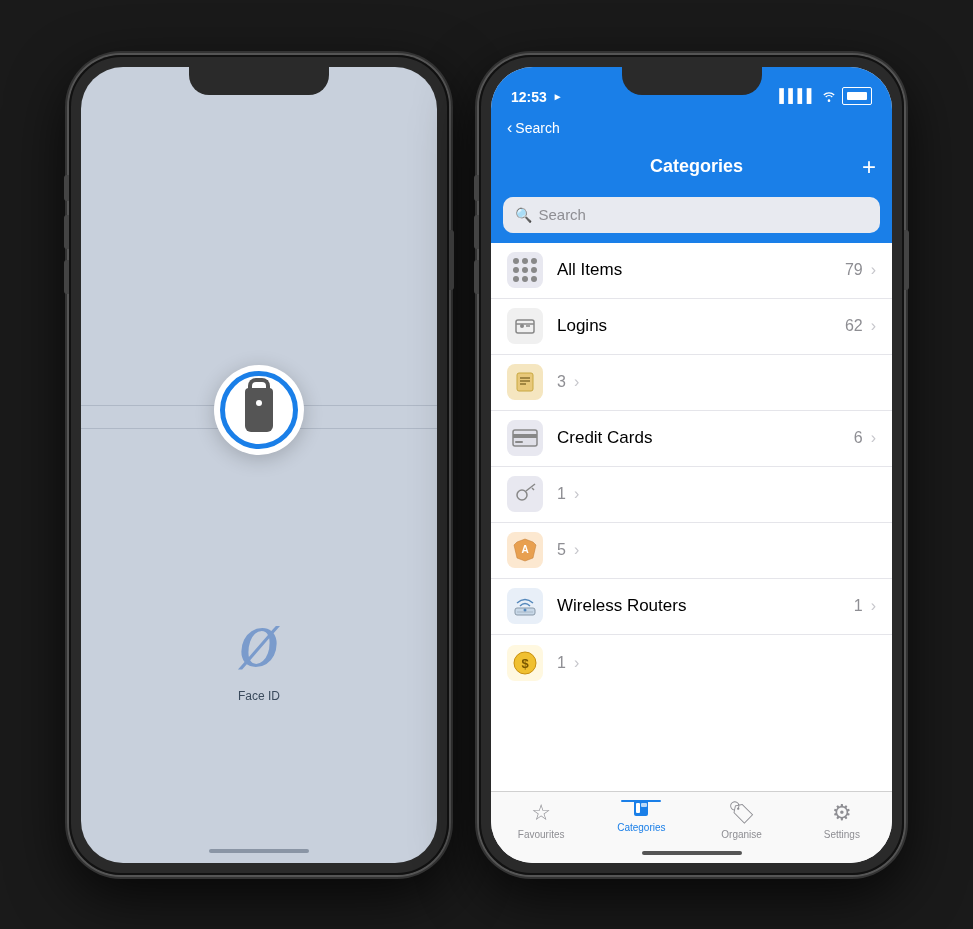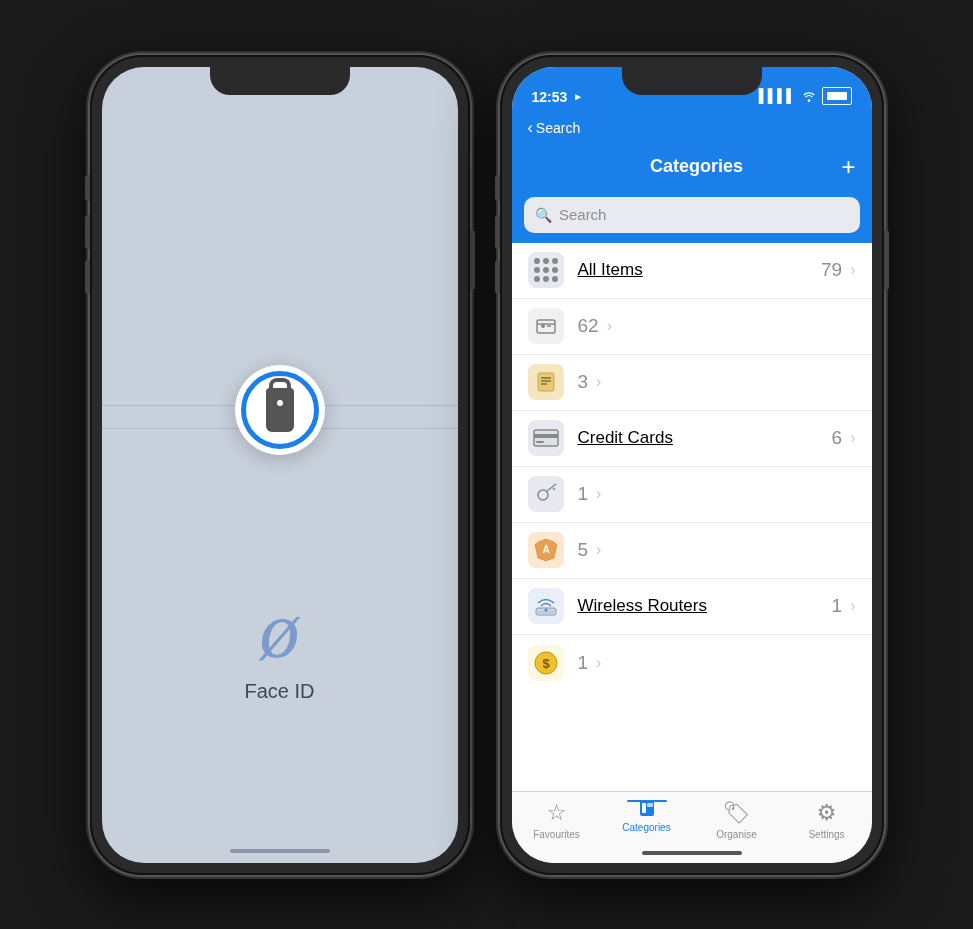--- a/index.html
+++ b/index.html
@@ -161,38 +161,38 @@
     }
     .faceid-icon {
       font-size: 80px;
       color: #7a9bcc;
       line-height: 1;
       font-style: italic;
       font-weight: 300;
       font-family: 'Georgia', serif;
     }
     .faceid-label {
-      font-size: 20px;
+      font-size: 12px;
       color: #3a4a5c;
       font-weight: 400;
     }
 
     
     .home-indicator-left {
       position: absolute;
       bottom: 10px;
       left: 50%; transform: translateX(-50%);
       width: 100px; height: 4px;
       background: #8a95a5;
       border-radius: 2px;
     }
 
     
     .phone-right {
-      width: 384px;
+      width: 425px;
       height: 820px;
     }
     .phone-right .screen {
       position: absolute;
       top: 12px; left: 12px; right: 12px; bottom: 12px;
       border-radius: 42px;
       background: #f2f2f7;
       overflow: hidden;
       display: flex;
       flex-direction: column;
@@ -342,24 +342,23 @@
       align-items: center;
       justify-content: center;
       font-size: 20px;
       flex-shrink: 0;
       margin-right: 14px;
     }
     .item-label {
       flex: 1;
       font-size: 17px;
       color: #000;
-      text-decoration: underline;
     }
     .item-count {
-      font-size: 19px;
+      font-size: 16px;
       color: #8e8e93;
       margin-right: 8px;
     }
     .item-chevron {
       color: #c7c7cc;
       font-size: 16px;
     }
 
     
     .icon-allitems { background: #e8e8f0; }
@@ -520,20 +519,21 @@
 
       <div class="list-item">
         <div class="item-icon icon-logins">
           <svg width="24" height="24" viewBox="0 0 24 24" fill="none" xmlns="http://www.w3.org/2000/svg">
             <rect x="3" y="6" width="18" height="13" rx="2" stroke="#888" stroke-width="1.5" fill="none"></rect>
             <circle cx="9" cy="12" r="2" fill="#888"></circle>
             <line x1="3" y1="10" x2="21" y2="10" stroke="#888" stroke-width="1.5"></line>
             <line x1="13" y1="12" x2="17" y2="12" stroke="#888" stroke-width="1.5"></line>
           </svg>
         </div>
+        <span class="item-label">Logins</span>
         <span class="item-count">62</span>
         <span class="item-chevron">›</span>
       </div>
 
       <div class="list-item">
         <div class="item-icon icon-securenotes">
           <svg width="24" height="24" viewBox="0 0 24 24" fill="none">
             <rect x="4" y="3" width="16" height="18" rx="2" fill="#e8c87a" stroke="#c8a840" stroke-width="1"></rect>
             <line x1="7" y1="8" x2="17" y2="8" stroke="#8a7030" stroke-width="1.5"></line>
             <line x1="7" y1="11" x2="17" y2="11" stroke="#8a7030" stroke-width="1.5"></line>

